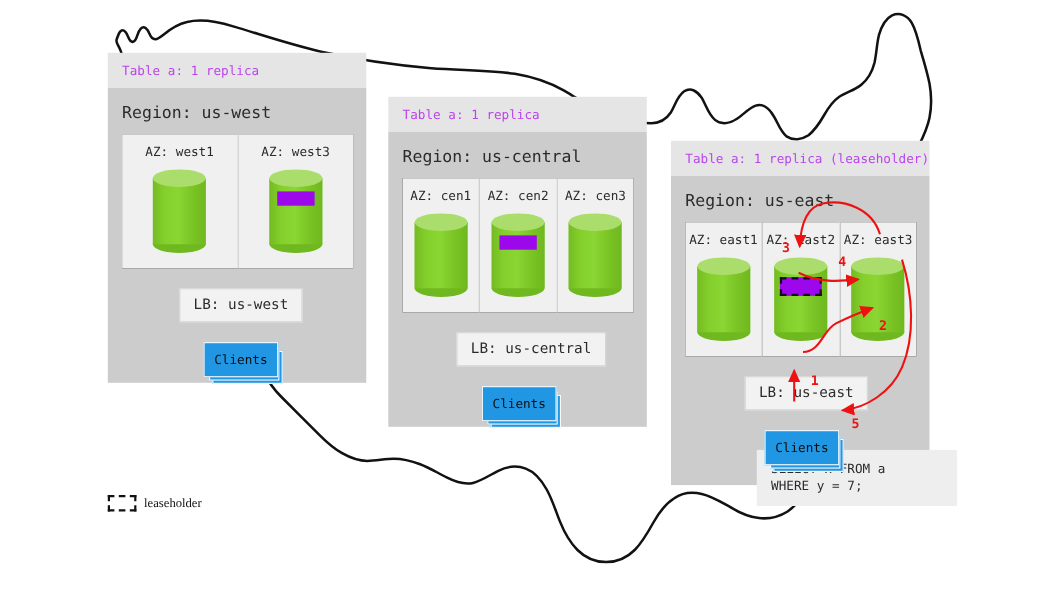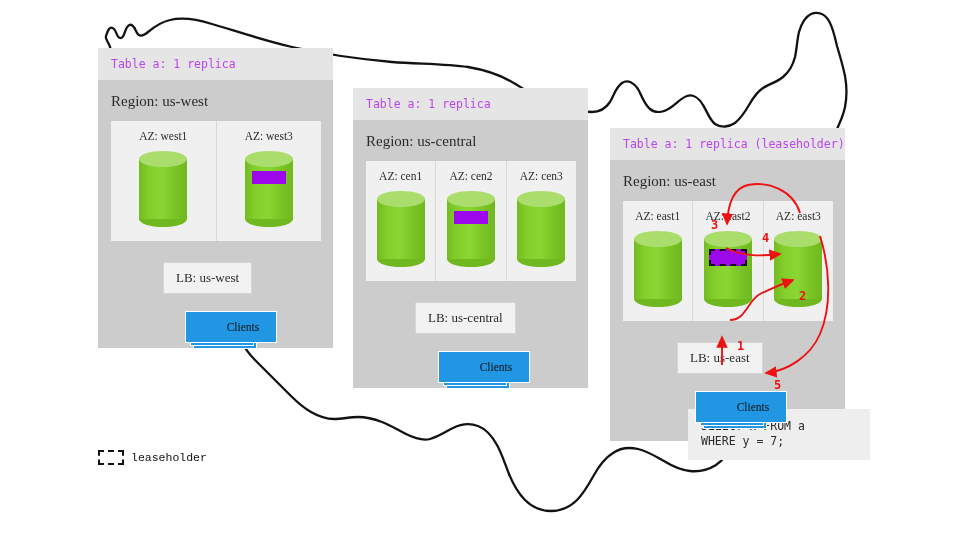--- a/index.html
+++ b/index.html
@@ -14,21 +14,21 @@
   #map-layer{position:absolute;left:0;top:0;width:960px;height:540px;z-index:1;}
 
   
   .region-panel{position:absolute;z-index:3;}
   .panel-header{
     background:#e5e5e5;color:#bb44ee;
     font-size:11.5px;letter-spacing:0px;
     padding:9px 12px 9px 13px;
     white-space:nowrap;
   }
-  .panel-body{background:#cccccc;padding:0;font-family:Liberation Serif, serif;}
+  .panel-body{background:#cccccc;padding:0;}
   .region-title{
     color:#2b2b2b;font-size:15px;
     padding:13px 0 11px 13px;white-space:nowrap;
   }
   .az-row{display:flex;background:#000000;margin:0 12px 0 13px;}
   .az-cell{
     flex:1 1 0;background:#f0f0f0;border-right:1px solid #d8d8d8;
     padding:9px 0 14px 0;display:flex;flex-direction:column;align-items:center;
   }
   .az-cell:last-child{border-right:none;text-align:center;}
@@ -64,39 +64,39 @@
     padding:7px 12px;z-index:5;text-align:center;
   }
 
   
   .clients{position:absolute;z-index:5;width:66px;height:34px;}
   .clients .sheet{position:absolute;background:#2196e3;border:1px solid #ffffff;}
   .clients .s3{left:8px;top:8px;width:62px;height:28px;}
   .clients .s2{left:5px;top:5px;width:62px;height:28px;}
   .clients .s1{left:0px;top:0px;width:66px;height:30px;
     display:flex;align-items:center;justify-content:center;
-    font-size:11.5px;color:#101010;padding-left:24px;}
+    font-size:11.5px;color:#101010;}
 
   
   .sql-footer{
     position:absolute;background:#eeeeee;z-index:3;
     font-size:11.5px;color:#2b2b2b;line-height:15px;
     padding:10px 12px 11px 13px;white-space:pre;
   }
 
   
   #arrow-layer{position:absolute;left:0;top:0;width:960px;height:540px;z-index:6;pointer-events:none;}
   .arrow-num{
     position:absolute;z-index:7;color:#ee1111;font-size:12px;font-weight:bold;
   }
 
   
   #legend{position:absolute;z-index:5;display:flex;align-items:center;gap:7px;}
   #legend .swatch{width:22px;height:11px;border:2px dashed #111111;background:transparent;}
-  #legend .lg-text{font-size:11.5px;color:#111111;font-family:Liberation Mono, monospace;}
+  #legend .lg-text{font-size:11.5px;color:#111111;font-family:Liberation Serif, serif;}
 </style>
 </head>
 <body>
 
 <div id="stage">
 
   <svg id="map-layer" viewBox="0 0 960 540" xmlns="http://www.w3.org/2000/svg">
     <path d="M112,40 L118,26 L124,33 L129,22 L136,37 L142,30 L146,20 L152,34 L160,18
              L168,28 L176,14 L182,26 L193,16 L200,22 L214,15 L232,20 L250,27 L268,34
              L292,41 L318,47 L344,52 L372,56 L400,58 L428,58 L452,56 L470,60 L486,63

